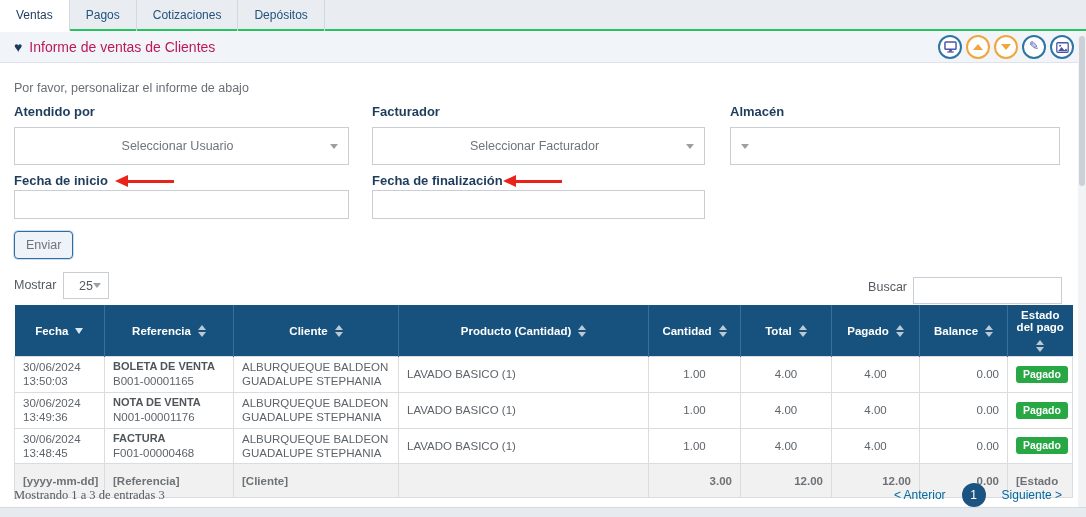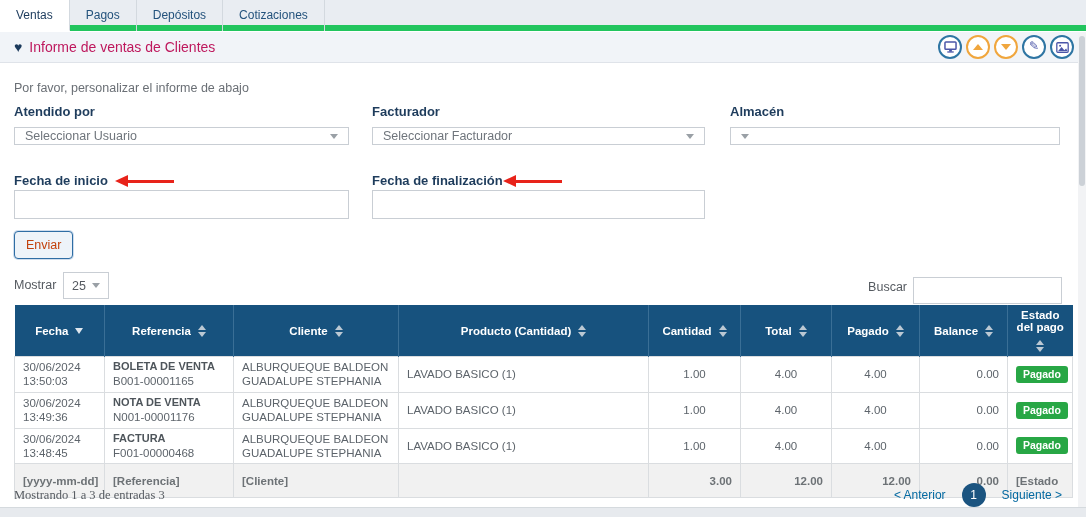--- a/index.html
+++ b/index.html
@@ -2,21 +2,21 @@
 <html><head>
 <meta charset="utf-8">
 <style>
   * { margin:0; padding:0; box-sizing:border-box; }
   html,body { background:#fff; }
   body { font-family:"Liberation Sans", sans-serif; }
   .page { position:relative; width:1086px; height:517px; background:#fff; overflow:hidden; }
 
   
   .tabbar { position:absolute; left:0; top:0; width:1086px; height:31px;
-            background:#e9edf2; border-bottom:6px solid #22c55e; display:flex; }
+            background:#e9edf2; border-bottom:2px solid #22c55e; display:flex; }
   .tab { height:31px; line-height:31px; padding:0 16px; font-size:12px; color:#23527c;
          border-right:1px solid #d3d9df; cursor:pointer; background:transparent; }
   .tab.active { background:#fff; border-bottom:1px solid #fff; color:#1b3a5c; }
 
   
   .titlebar { position:absolute; left:0; top:32px; width:1086px; height:31px;
               background:#f1f4f8; border-bottom:1px solid #dfe3e9; }
   .title-left { position:absolute; left:14px; top:7px; display:flex; align-items:center; gap:7px; }
   .heart { color:#1b3a5c; font-size:14px; line-height:1; }
   .page-title { font-size:14px; color:#be185d; }
@@ -27,46 +27,46 @@
   .cb-orange { border:2px solid #f0a63d; }
   .tri-up { width:0; height:0; border-left:5px solid transparent; border-right:5px solid transparent;
             border-bottom:6px solid #f0a63d; }
   .tri-down { width:0; height:0; border-left:5px solid transparent; border-right:5px solid transparent;
               border-top:6px solid #f0a63d; }
   .pencil-glyph { font-size:12px; color:#4a55a8; line-height:1; transform:translateY(-1px); }
 
   
   .intro { position:absolute; left:14px; top:81px; font-size:12.5px; color:#6a6f75; }
   .flabel { position:absolute; font-size:13px; font-weight:bold; color:#1e3c5c; }
-  .select-box { position:absolute; height:18px; border:1px solid #c9ced4; background:#fff;
-                display:flex; align-items:center; padding:0 10px; cursor:pointer; }
+  .select-box { position:absolute; height:38px; border:1px solid #c9ced4; background:#fff;
+                display:flex; align-items:center; padding:0 10px; cursor:pointer;text-align:center; }
   .select-box .sel-text { font-size:12.5px; color:#6f757c; flex:1; }
   .caret-down { width:0; height:0; border-left:4px solid transparent; border-right:4px solid transparent;
                 border-top:5px solid #9aa0a6; }
   .text-input { position:absolute; height:29px; border:1px solid #c9ced4; background:#fff;
                 font-size:12.5px; color:#444; padding:0 8px; outline:none;
                 font-family:"Liberation Sans", sans-serif; }
 
   
   .red-arrow { position:absolute; width:60px; height:12px; }
   .red-arrow .head { position:absolute; left:0; top:0; width:0; height:0;
                      border-top:6px solid transparent; border-bottom:6px solid transparent;
                      border-right:13px solid #e8231a; }
   .red-arrow .tail { position:absolute; left:11px; top:4.5px; width:48px; height:3px; background:#e8231a; }
 
   .submit-btn { position:absolute; left:14px; top:231px; height:28px; padding:0 11px;
                 background:#edf3f9; border:1px solid #2e6da4; border-radius:4px;
-                color:#c2410c; font-size:12.5px; cursor:pointer;
+                color:#737373; font-size:12.5px; cursor:pointer;
                 font-family:"Liberation Sans", sans-serif; box-shadow:0 0 0 1px #cfdded; }
 
   
   .show-label { position:absolute; left:14px; top:278px; font-size:12.5px; color:#555a60; }
   .pagesize-box { position:absolute; left:63px; top:272px; width:46px; height:27px;
                   border:1px solid #c9ced4; background:#fff; display:flex; align-items:center;
-                  justify-content:space-between; padding:0 8px; cursor:pointer; }
+                  justify-content:space-between; padding:0 15px; cursor:pointer; }
   .pagesize-box .sel-text { font-size:12.5px; color:#555a60; }
   .search-label { position:absolute; left:845px; top:280px; width:62px; text-align:right;
                   font-size:12.5px; color:#555a60; }
   .search-input { left:913px; top:277px; width:149px; height:27px; }
 
   
   table.report { position:absolute; left:14px; top:305px; width:1058px;
                  border-collapse:collapse; table-layout:fixed; }
   table.report th { background:#17527e; color:#fff; font-size:11.5px; font-weight:bold;
                     text-align:center; vertical-align:middle; padding:4px 5px; height:47px;
@@ -106,22 +106,22 @@
                   background:#ccd1d7; border-radius:3px; }
 </style>
 </head>
 <body>
 
 <div class="page">
 
   <div class="tabbar">
     <div class="tab active"><span>Ventas</span></div>
     <div class="tab"><span>Pagos</span></div>
+    <div class="tab"><span>Cotizaciones</span></div>
     <div class="tab"><span>Depósitos</span></div>
-    <div class="tab"><span>Cotizaciones</span></div>
   </div>
 
   <div class="titlebar">
     <div class="title-left">
       <span class="heart">♥</span>
       <span class="page-title">Informe de ventas de Clientes</span>
     </div>
     <div class="actions">
       <div class="circle-btn cb-blue">
         <svg width="13" height="12" viewBox="0 0 14 13">

